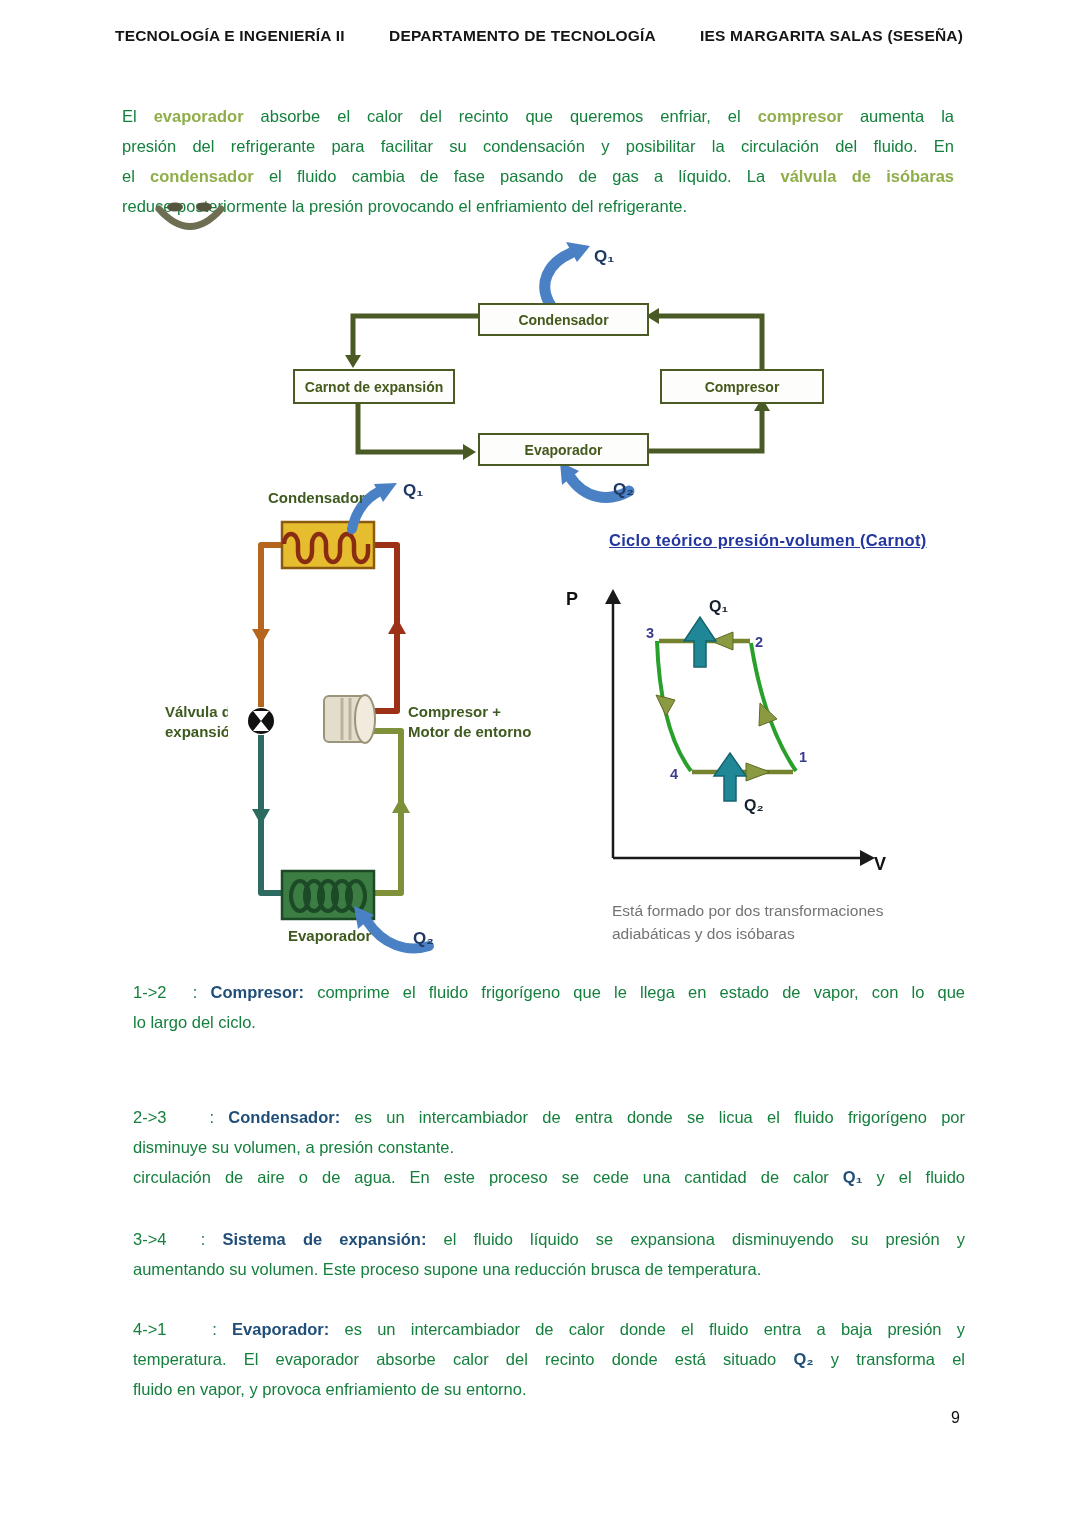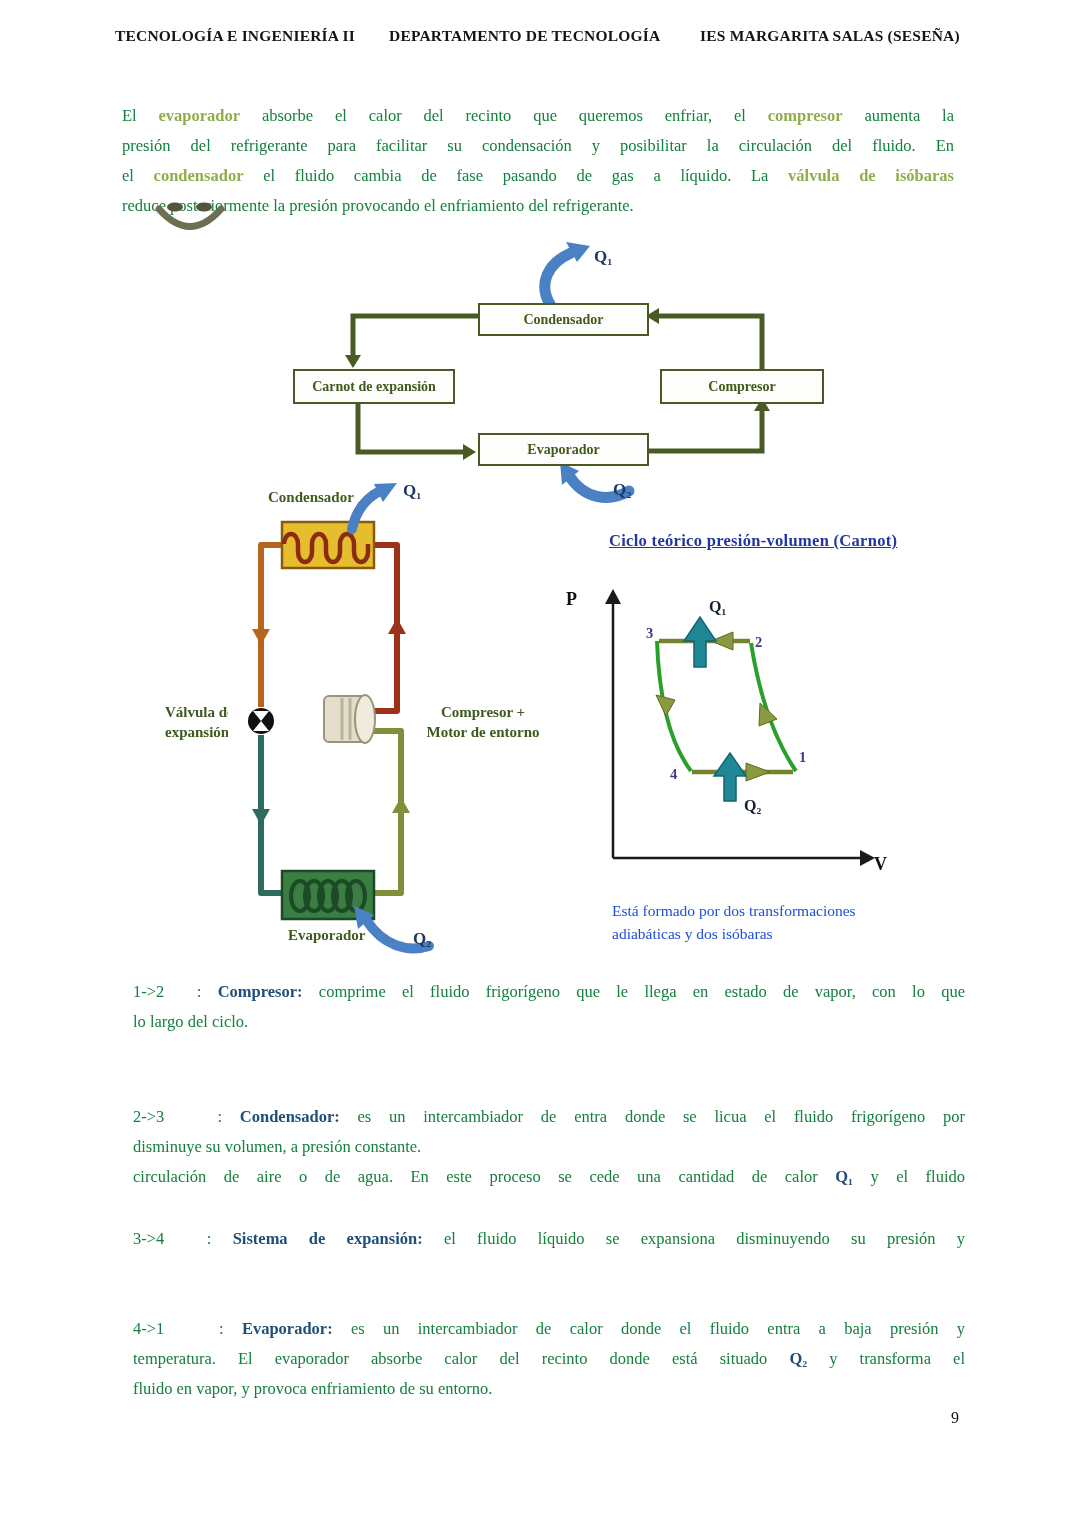--- a/index.html
+++ b/index.html
@@ -1,38 +1,38 @@
 <!DOCTYPE html>
 <html style="--keyword-green: #8fae4a; --keyword-blue: #1f4e79; --flow-olive: #4a5a24; --flow-text: #44591c; --arrow-blue: #4a80c4; --navy: #1f3864; --pv-green: #2aa02c; --pv-olive: #75832f; --pv-teal: #1f8795; --pipe-orange: #b5651d; --pipe-teal: #2d6b60; --pipe-red: #9c3118; --pipe-olive: #7e9038; --condenser-yellow: #e6bd2f; --condenser-coil: #8a2c12; --condenser-border: #8a5a10; --evaporator-green: #3c7d44; --evaporator-coil: #1d4a26; --circuit-text: #3e5a1e; --point-navy: #3a3a8f; --title-navy: #2336a0; --compressor-fill: #e3decb; --compressor-stroke: #9a9478;"><head>
 <meta charset="utf-8">
 <style>
   html,body{margin:0;padding:0;background:#ffffff;}
   .page{position:relative;width:1016px;height:1527px;background:#ffffff;overflow:hidden;
-        font-family:Liberation Serif, serif;color:#1a1a1a;}
+        font-family:Liberation Sans, sans-serif;color:#1a1a1a;}
   .hdr span{position:absolute;top:27px;font-size:15.5px;font-weight:600;letter-spacing:.2px;color:#151515;white-space:nowrap;}
   .para{position:absolute;font-size:16.5px;line-height:30px;color:#141414;}
   .jline{text-align:justify;text-align-last:justify;}
   .jline.last{text-align-last:left;}
   .s-k{color:#15803d;}
   .s-g{color:var(--keyword-green);font-weight:bold;}
   .s-b{color:var(--keyword-blue);font-weight:bold;}
   svg.art{position:absolute;left:0;top:0;z-index:1;pointer-events:none;}
   .fbox{position:absolute;z-index:2;background:#fdfdfb;border:2px solid var(--flow-olive);
         display:flex;align-items:center;justify-content:center;
         font-size:14px;font-weight:bold;color:var(--flow-text);}
   .qlab{position:absolute;z-index:2;font-size:17px;font-weight:bold;color:var(--navy);white-space:nowrap;}
   .clab{position:absolute;z-index:2;font-size:15px;font-weight:bold;color:var(--circuit-text);white-space:nowrap;}
   .clab .ln{display:block;line-height:20px;}
   .clip{overflow:hidden;}
   .pv-title{position:absolute;z-index:2;font-size:16.5px;font-weight:bold;color:var(--title-navy);
             text-decoration:underline;letter-spacing:.3px;white-space:nowrap;}
   .axis-lab{position:absolute;z-index:2;font-size:18px;font-weight:bold;color:#111;}
   .pt{position:absolute;z-index:2;font-size:14.5px;font-weight:bold;color:var(--point-navy);}
   .pv-q{position:absolute;z-index:2;font-size:16px;font-weight:bold;color:#15202e;}
-  .caption{position:absolute;z-index:2;font-size:15.5px;line-height:23px;color:#1d4ed8;width:300px;}
+  .caption{position:absolute;z-index:2;font-size:15.5px;line-height:23px;color:#737373;width:300px;}
   .pagenum{position:absolute;z-index:2;font-size:16px;color:#111;}
 </style>
 </head>
 <body>
 
 <div class="page">
 
   <div class="hdr">
     <span style="left:115px">TECNOLOGÍA E INGENIERÍA II</span>
     <span style="left:389px">DEPARTAMENTO DE TECNOLOGÍA</span>
@@ -156,21 +156,21 @@
     </div>
   <div class="qlab" style="left:594px;top:247px">Q₁</div>
   <div class="qlab" style="left:613px;top:480px">Q₂</div>
 
   <div class="clab" style="left:268px;top:489px">Condensador</div>
   <div class="qlab" style="left:403px;top:481px">Q₁</div>
   <div class="clab clip" style="left:165px;top:702px;width:63px">
     <span class="ln">Válvula de</span>
     <span class="ln">expansión</span>
   </div>
-  <div class="clab" style="left:408px;top:702px;width:150px;text-align:center">
+  <div class="clab" style="left:408px;top:702px;width:150px;text-align:left">
     <span class="ln">Compresor +</span>
     <span class="ln">Motor de entorno</span>
   </div>
   <div class="clab" style="left:288px;top:927px">Evaporador</div>
   <div class="qlab" style="left:413px;top:929px">Q₂</div>
 
   <div class="pv-title" style="left:609px;top:531px">Ciclo teórico presión-volumen (Carnot)</div>
   <div class="axis-lab" style="left:566px;top:589px">P</div>
   <div class="axis-lab" style="left:874px;top:854px">V</div>
   <div class="pt" style="left:799px;top:749px">1</div>
@@ -185,20 +185,21 @@
     <div class="jline"><span class="s-k">1-&gt;2&nbsp; : </span><span class="s-b">Compresor:</span><span class="s-k"> comprime el fluido frigorígeno que le llega en estado de vapor, con lo que</span></div>
     <div class="jline last"><span class="s-k">lo largo del ciclo.</span></div>
   </div>
   <div class="para" style="left:133px;top:1102px;width:832px">
     <div class="jline"><span class="s-k">2-&gt;3&nbsp;&nbsp; : </span><span class="s-b">Condensador:</span><span class="s-k"> es un intercambiador de entra donde se licua el fluido frigorígeno por</span></div>
     <div class="jline last"><span class="s-k">disminuye su volumen, a presión constante.</span></div>
     <div class="jline"><span class="s-k">circulación de aire o de agua. En este proceso se cede una cantidad de calor </span><span class="s-b">Q₁</span><span class="s-k"> y el fluido</span></div>
   </div>
   <div class="para" style="left:133px;top:1224px;width:832px">
     <div class="jline"><span class="s-k">3-&gt;4&nbsp; : </span><span class="s-b">Sistema de expansión:</span><span class="s-k"> el fluido líquido se expansiona disminuyendo su presión y</span></div>
+    <div class="jline last"><span class="s-k">aumentando su volumen. Este proceso supone una reducción brusca de temperatura.</span></div>
   </div>
   <div class="para" style="left:133px;top:1314px;width:832px">
     <div class="jline"><span class="s-k">4-&gt;1&nbsp;&nbsp; : </span><span class="s-b">Evaporador:</span><span class="s-k"> es un intercambiador de calor donde el fluido entra a baja presión y</span></div>
     <div class="jline"><span class="s-k">temperatura. El evaporador absorbe calor del recinto donde está situado </span><span class="s-b">Q₂</span><span class="s-k"> y transforma el</span></div>
     <div class="jline last"><span class="s-k">fluido en vapor, y provoca enfriamiento de su entorno.</span></div>
   </div>
 
   <div class="pagenum" style="left:951px;top:1409px">9</div>
 
 </div>

